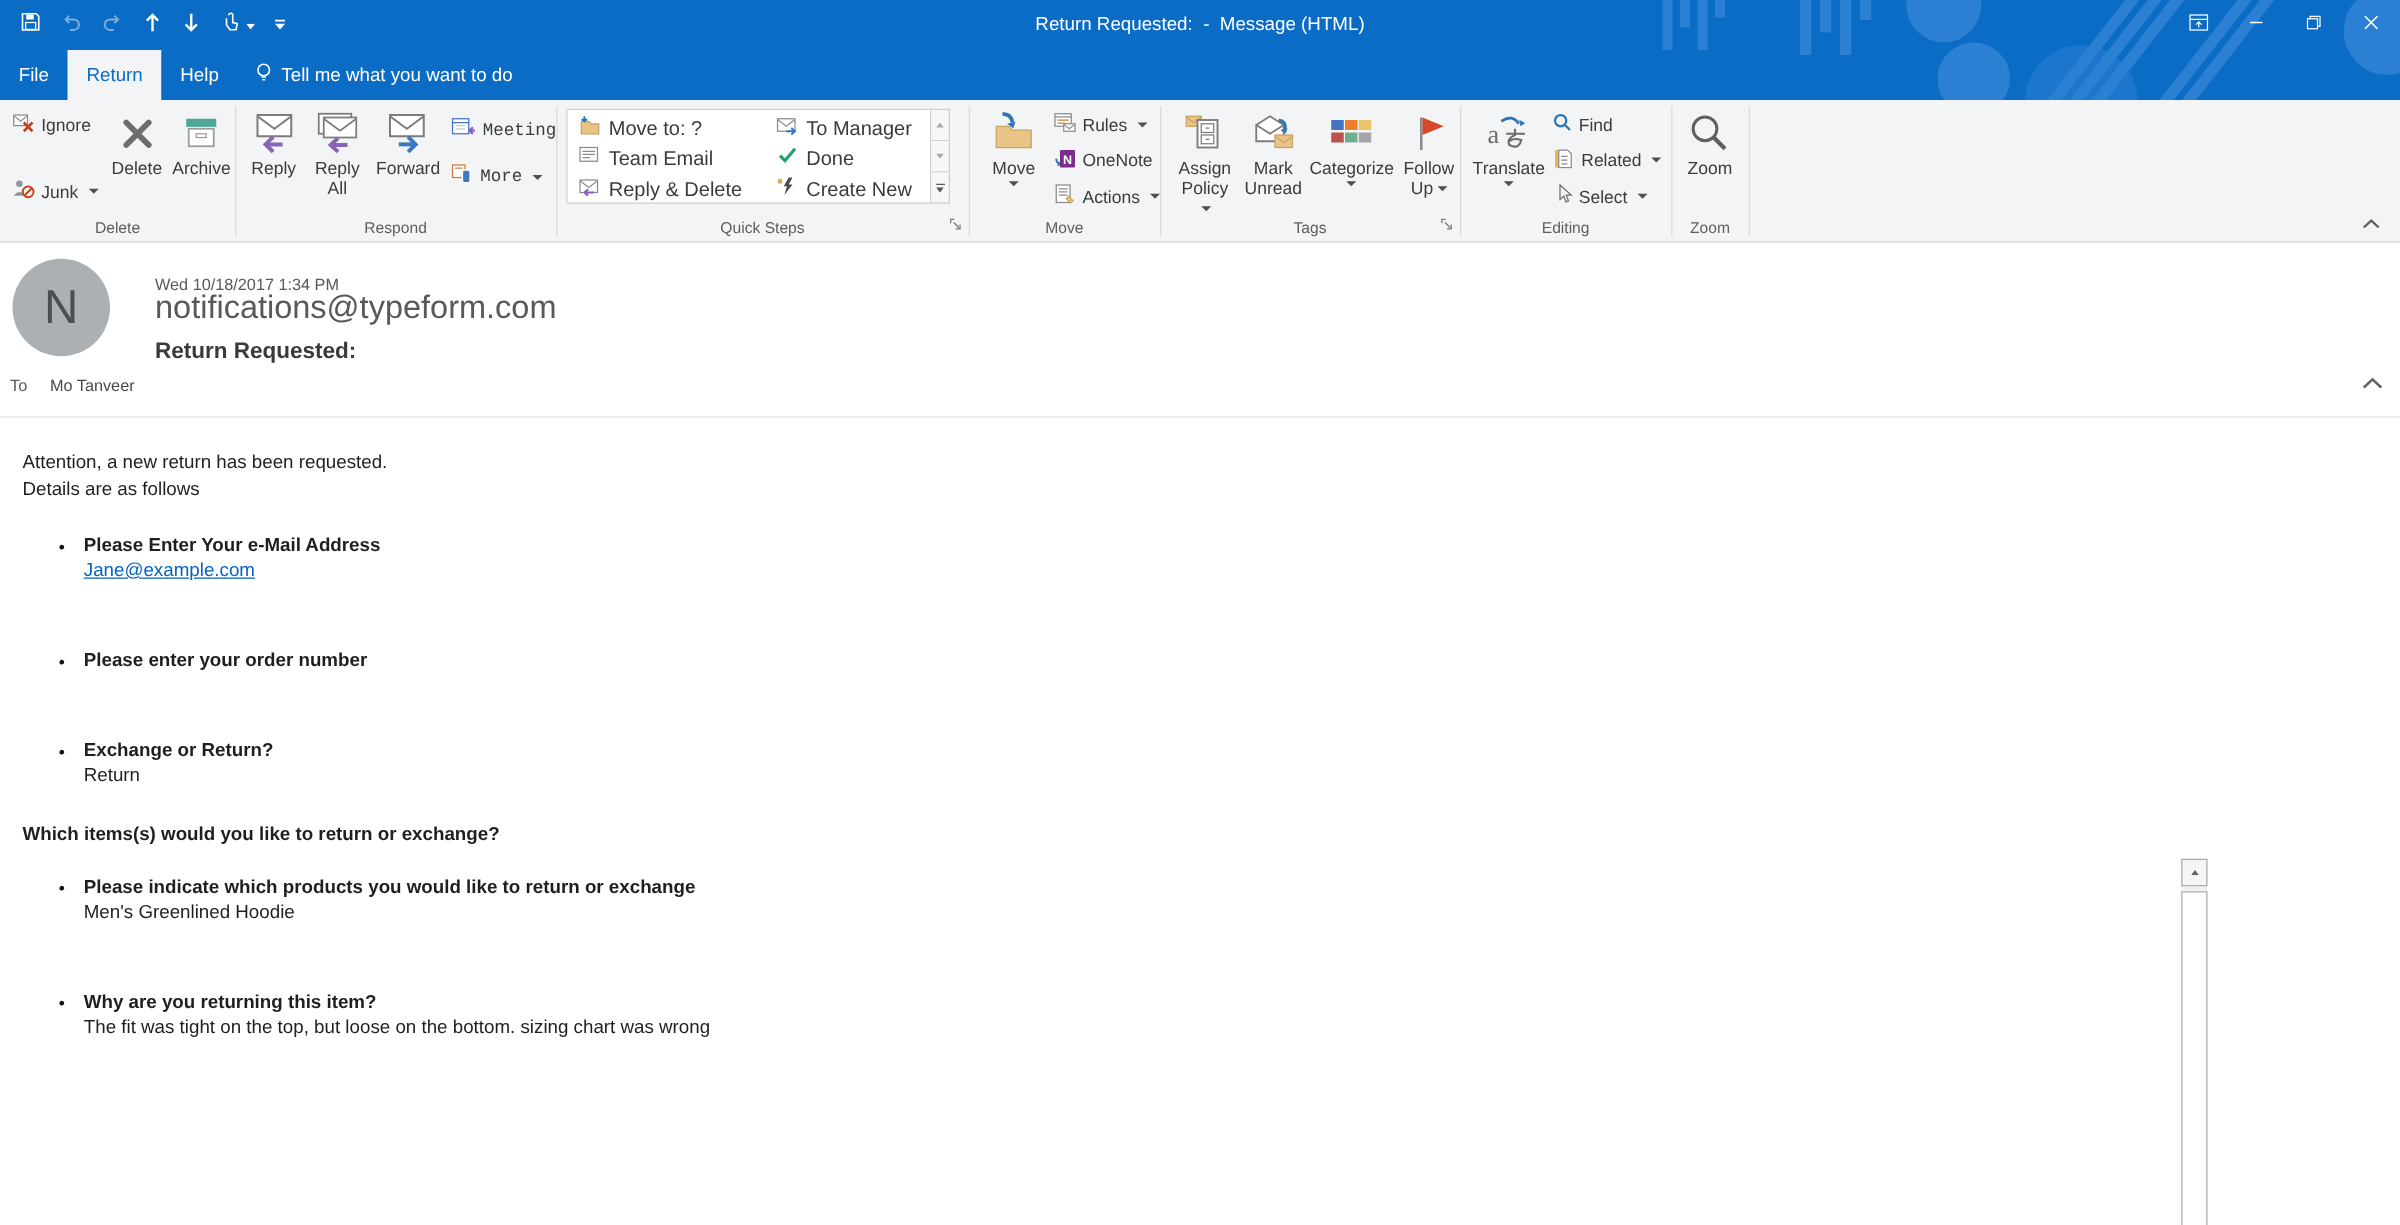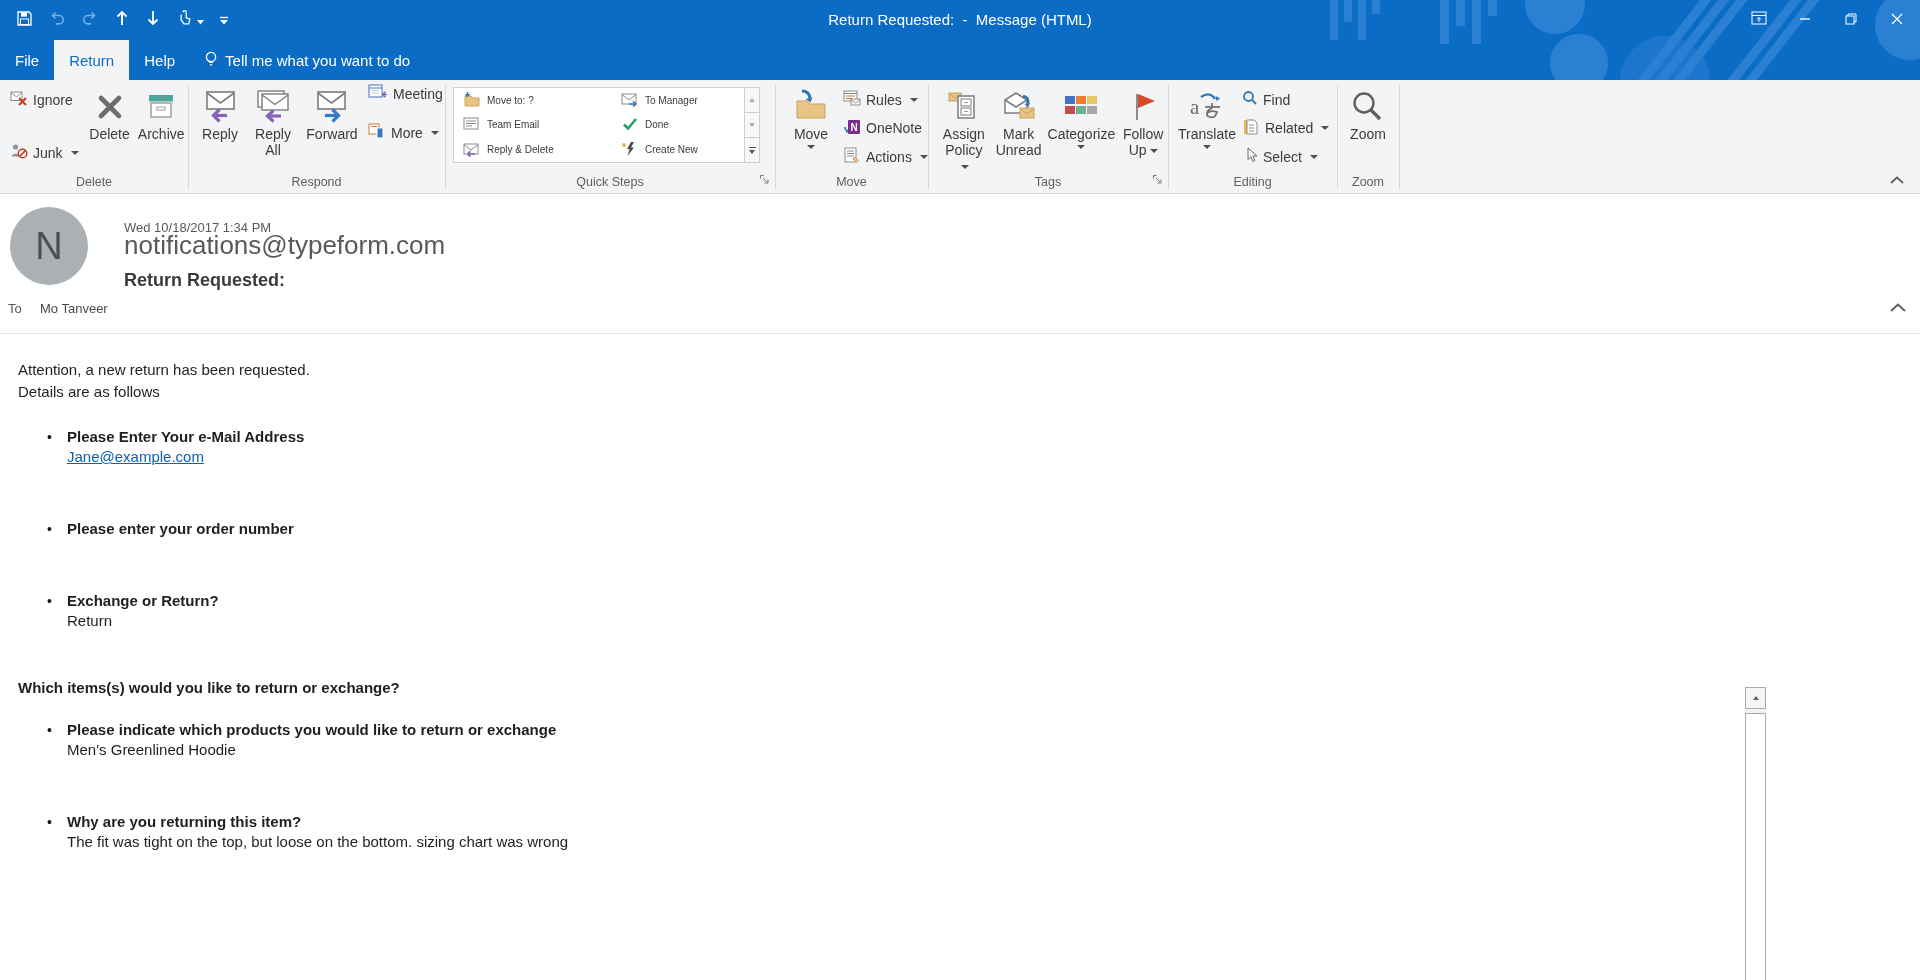--- a/index.html
+++ b/index.html
@@ -58,21 +58,21 @@
   .bsm { display:flex; align-items:center; gap:5px; font-size:14px; color:#3b3b3b; white-space:nowrap; cursor:default; }
   .smcol { display:flex; flex-direction:column; justify-content:space-between; }
   .crt { width:0; height:0; border-left:4px solid transparent; border-right:4px solid transparent;
     border-top:4px solid #4f4f4f; display:inline-block; margin-left:3px; vertical-align:2px; }
   .crt-line { display:block; width:0; height:0; border-left:4px solid transparent; border-right:4px solid transparent;
     border-top:4px solid #4f4f4f; margin:3px auto 0; }
 
   .qsbox { display:flex; }
   .qsgrid { width:292px; height:76px; background:#fff; border:1px solid #cfcfcf;
     display:grid; grid-template-columns:158px 132px; grid-template-rows:1fr 1fr 1fr; }
-  .qsi { display:flex; align-items:center; gap:6px; padding-left:9px; font-size:10px; color:#3b3b3b; white-space:nowrap; }
+  .qsi { display:flex; align-items:flex-end; gap:6px; padding-left:9px; font-size:16px; color:#3b3b3b; white-space:nowrap; }
   .qsspin { width:15px; height:76px; display:flex; flex-direction:column; }
   .qsspin .sp { flex:1; border:1px solid #cfcfcf; border-left:none; background:#f7f7f7;
     display:flex; align-items:center; justify-content:center; }
   .qsspin .sp + .sp { border-top:none; }
   .tri-u { width:0;height:0;border-left:3.5px solid transparent;border-right:3.5px solid transparent;border-bottom:4px solid #a9a9a9; }
   .tri-d { width:0;height:0;border-left:3.5px solid transparent;border-right:3.5px solid transparent;border-top:4px solid #a9a9a9; }
   .tri-d.dark { border-top-color:#555; }
   .spbar { width:7px; height:1.5px; background:#555; margin-bottom:1.5px; }
 
   .ribbon-collapse { position:absolute; right:16px; bottom:5px; }
@@ -93,21 +93,21 @@
   .msgbody { position:absolute; top:335px; left:0; width:1772px; height:645px; background:#fff; }
   .bodytext { position:absolute; left:18px; top:24px; right:60px; font-size:15px; color:#1f1f1f; }
   .intro p { line-height:22px; }
   ul.qalist { list-style:none; margin-top:20px; }
   ul.qalist li { position:relative; margin-left:49px; line-height:20px;margin-top:24px; }
   ul.qalist li + li { margin-top:52px; }
   ul.qalist li::before { content:"•"; position:absolute; left:-20px; top:0; font-size:14px; color:#111; }
   .q { font-weight:bold; }
   .a { font-weight:normal; }
   a.lnk, .lnk { color:#0563c1; text-decoration:underline; cursor:pointer; }
-  .sect { margin-top:48px; font-weight:bold; }
+  .sect { margin-top:28px; font-weight:bold; }
   ul.qalist.second { margin-top:16px; }
   .bfooter { margin-top:54px; line-height:22px; }
 
   
   .vscroll { position:absolute; right:6px; top:352px; width:21px; height:628px; background:#f1f1f1; }
   .sb-up { position:absolute; top:0; left:0; right:0; height:22px; background:#f5f5f5; border:1px solid #ababab;
     display:flex; align-items:center; justify-content:center; }
   .sb-up .tri-u { border-bottom-color:#606060; }
   .sb-thumb { position:absolute; top:26px; left:0; right:0; height:587px; background:#fff; border:1px solid #ababab; }
 </style>
@@ -313,21 +313,21 @@
         <span class="ic">
             <svg width="36" height="36">
               <rect x="4" y="4" width="27" height="17" fill="#fff" stroke="#7c7c7c" stroke-width="1.6"></rect>
               <path d="M4 5 17.5 15 31 5" fill="none" stroke="#7c7c7c" stroke-width="1.6"></path>
               <path d="M11 27.5 H24" stroke="#3b78c3" stroke-width="3.2" fill="none"></path>
               <path d="M18.5 21.5 24.5 27.5 18.5 33.5" stroke="#3b78c3" stroke-width="3.2" fill="none"></path>
             </svg>
           </span>
         <span class="t">Forward</span>
       </div>
-      <div class="smcol" style="height:58px; margin-left:4px;">
+      <div class="smcol" style="height:58px; margin-top:10px; margin-left:4px;font-family:Liberation Mono, monospace;">
         <div class="bsm">
           <span><svg width="20" height="16">
                 <rect x="1" y="1" width="13" height="12" fill="#fff" stroke="#4472c4"></rect>
                 <line x1="1" y1="4" x2="14" y2="4" stroke="#4472c4"></line>
                 <line x1="4" y1="6.5" x2="11" y2="6.5" stroke="#b9c8e4"></line>
                 <line x1="4" y1="9" x2="11" y2="9" stroke="#b9c8e4"></line>
                 <path d="M19 10.5 h-4.5 M14.5 10.5 l2.8 -2.6 M14.5 10.5 l2.8 2.6" stroke="#8764b8" stroke-width="1.7" fill="none"></path>
               </svg></span>
           <span>Meeting</span>
         </div>

